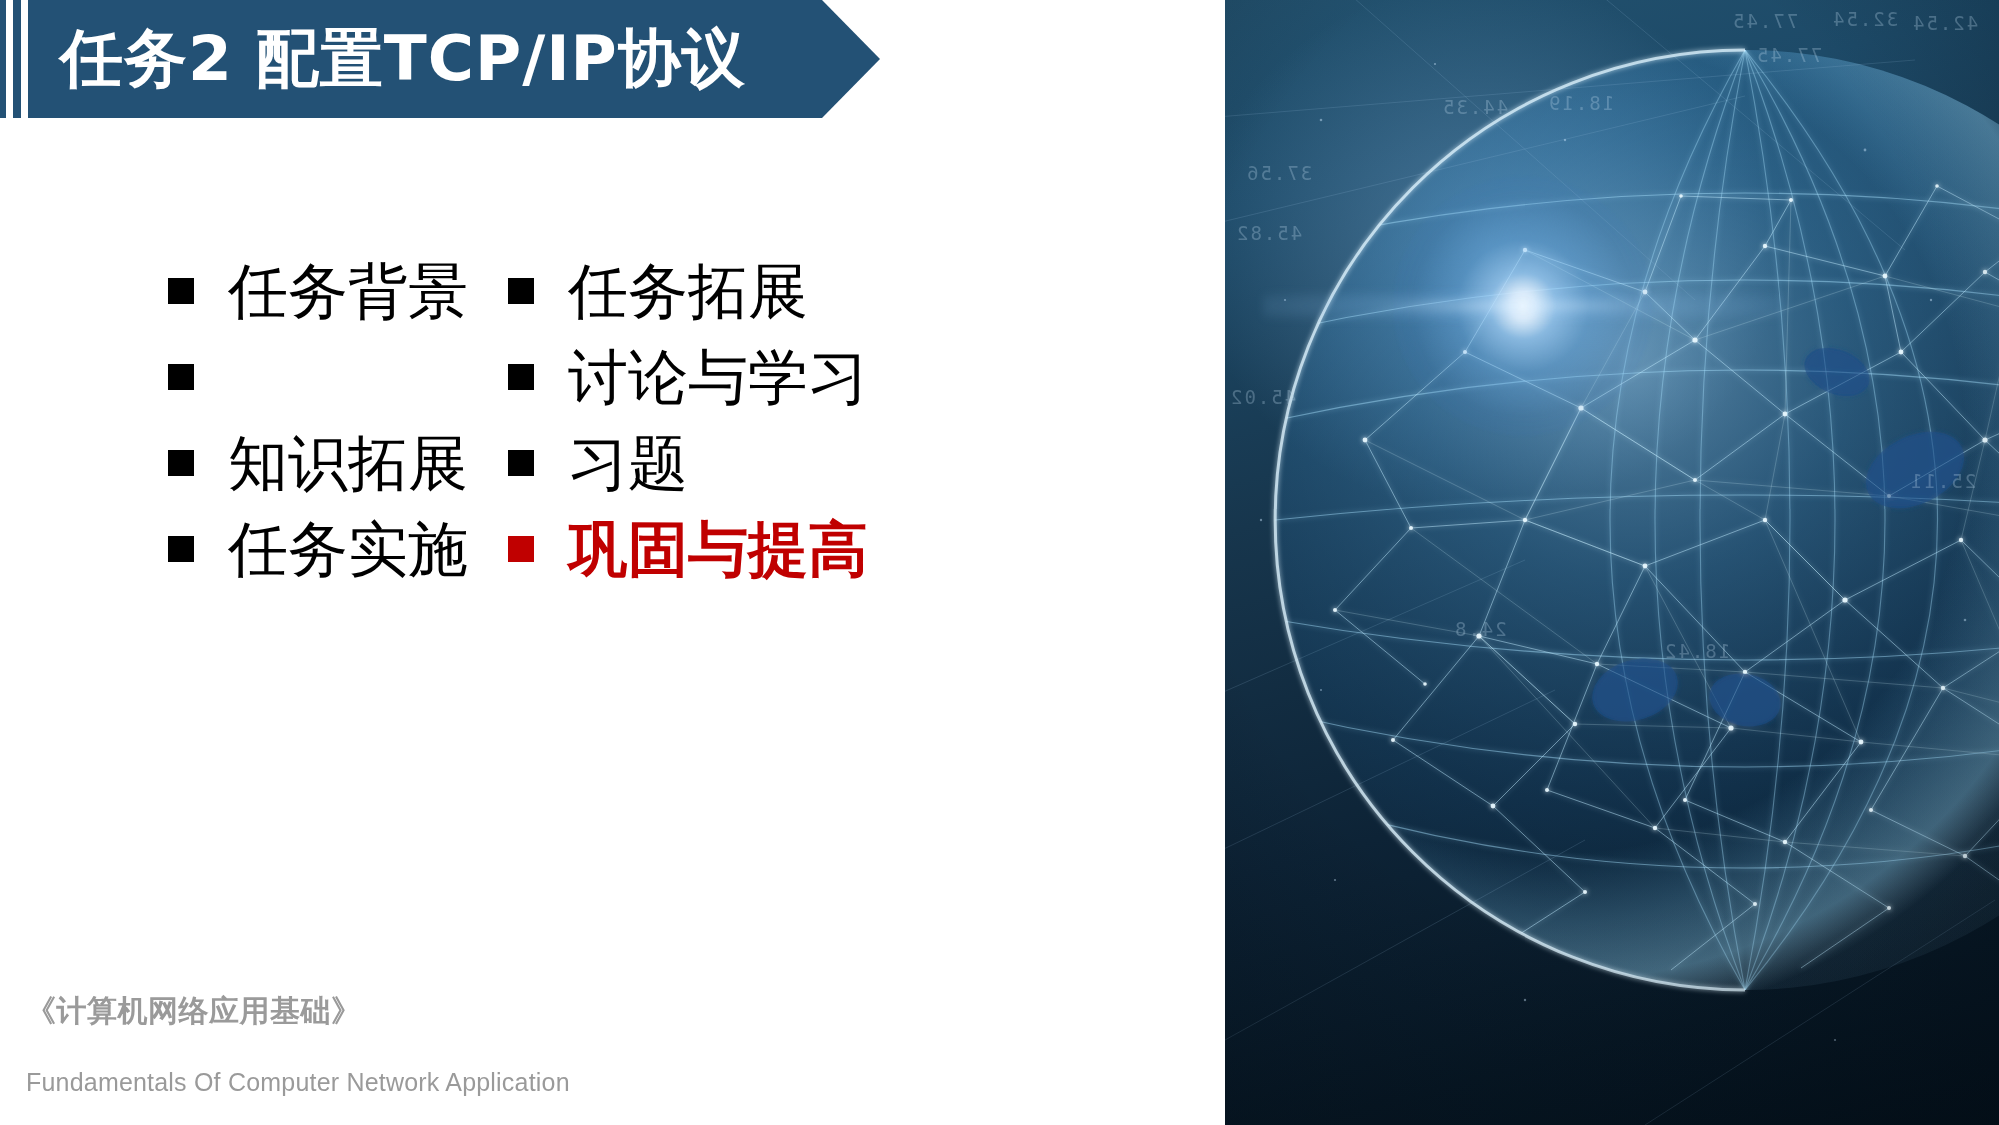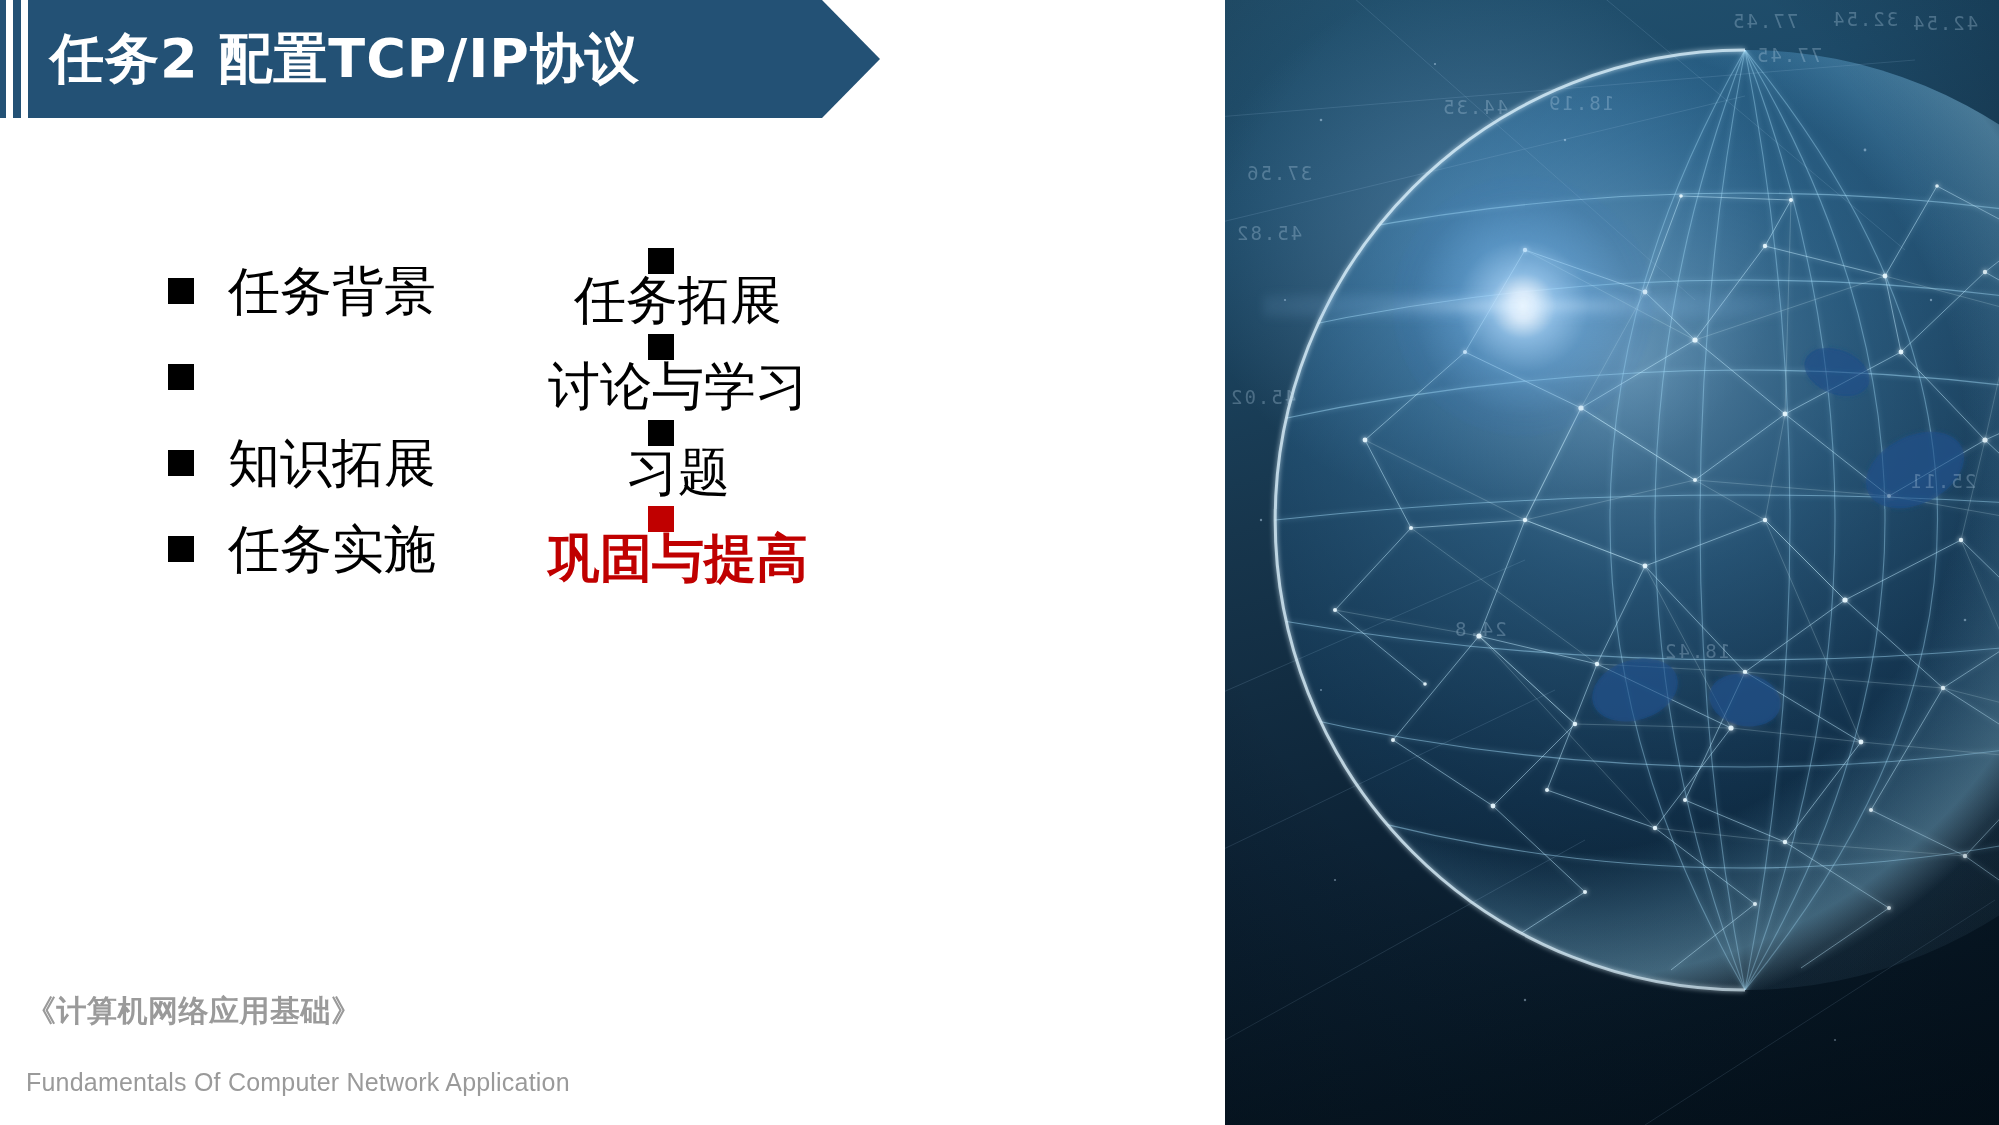--- a/index.html
+++ b/index.html
@@ -36,25 +36,25 @@
     left: 28px;
     top: 0;
     width: 852px;
     height: 118px;
     background: #235175;
     -webkit-clip-path: polygon(0 0, calc(100% - 58px) 0, 100% 50%, calc(100% - 58px) 100%, 0 100%);
     clip-path: polygon(0 0, calc(100% - 58px) 0, 100% 50%, calc(100% - 58px) 100%, 0 100%);
   }
   #banner-title {
     position: absolute;
-    left: 50px;
+    left: 60px;
     top: 50%;
     transform: translateY(-50%);
     color: #ffffff;
-    font-size: 54px;
+    font-size: 63px;
     font-weight: bold;
     letter-spacing: 1px;
     white-space: nowrap;
     font-family: "DejaVu Sans", "Liberation Sans", sans-serif;
   }
 
   
   #menu-list {
     position: absolute;
     left: 168px;
@@ -65,31 +65,31 @@
     display: flex;
     align-items: flex-start;
     height: 86px;
   }
   .menu-cell {
     display: flex;
     align-items: center;
     height: 86px;
   }
   .menu-cell.col-left  { width: 340px; }
-  .menu-cell.col-right { width: 340px; flex-direction: column; }
+  .menu-cell.col-right { width: 340px; }
   .bullet-square {
     width: 26px;
     height: 26px;
     background: #000000;
     flex: 0 0 auto;
     margin-right: 34px;
   }
   .bullet-square.accent { background: #C00000; }
   .menu-label {
-    font-size: 52px;
+    font-size: 60px;
     line-height: 1;
     color: #000000;
     white-space: nowrap;
     font-family: "DejaVu Sans", "Liberation Sans", sans-serif;
   }
   .menu-label.accent {
     color: #C00000;
     font-weight: bold;
   }
 

